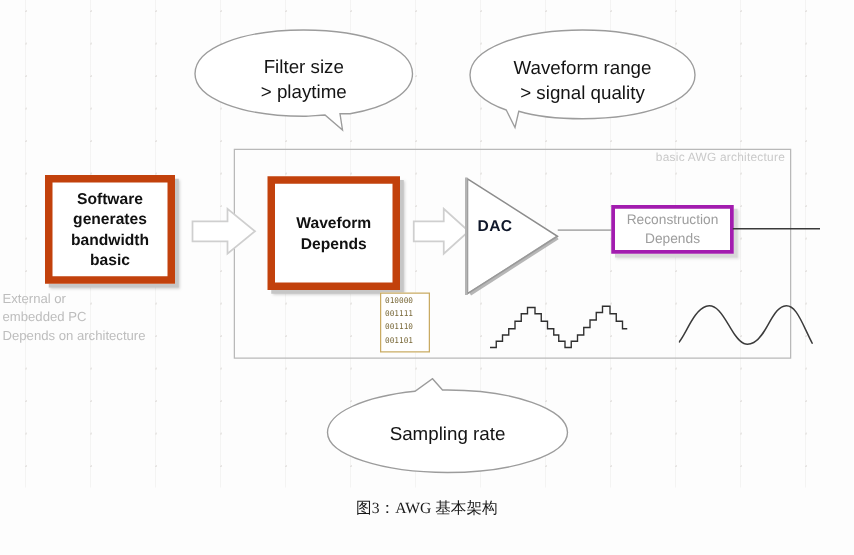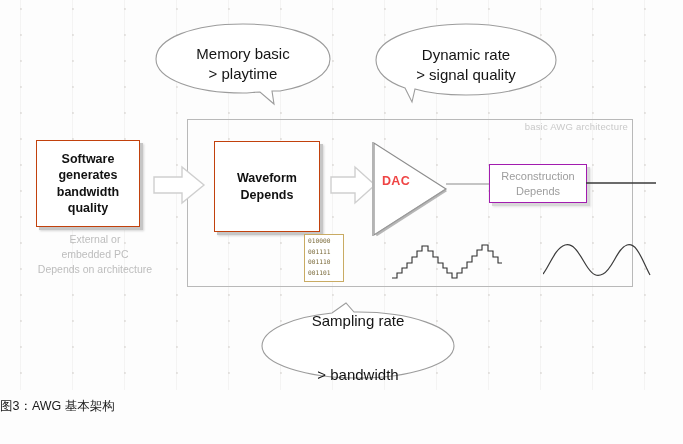--- a/index.html
+++ b/index.html
@@ -52,21 +52,21 @@
     font-size: 9.5px;
     color: #c9c9c9;
     letter-spacing: 0.2px;
     white-space: nowrap;
   }
 
   
   .boxy {
     position: absolute;
     background: #ffffff;
-    border: 1px solid #c2410c;
+    border: 6px solid #c2410c;
     box-sizing: border-box;
     box-shadow: 3px 3px 0 0 #c6c6c6, 4px 4px 2px 0 rgba(140,140,140,0.35);
     display: flex;
     align-items: center;
     justify-content: center;
     text-align: center;
   }
   .boxy .inner {
     font-weight: bold;
     font-size: 12.5px;
@@ -78,55 +78,54 @@
     left: 36px; top: 140px;
     width: 104px; height: 87px;
   }
   #wf-box {
     left: 214px; top: 141px;
     width: 106px; height: 91px;
   }
   #filter-box {
     left: 489px; top: 164px;
     width: 98px; height: 39px;
-    border: 1px solid #a21caf;
+    border: 3px solid #a21caf;
     box-shadow: 3px 3px 0 0 #d8d8d8, 4px 4px 2px 0 rgba(170,170,170,0.30);
   }
   #filter-box .inner {
     font-weight: normal;
     font-size: 11px;
     color: #9d9d9d;
     line-height: 1.28;
   }
 
   .sw-caption {
     position: absolute;
-    left: 12px; top: 232px;
+    left: 2px; top: 232px;
     width: 166px;
-    text-align: center;
     font-size: 10.5px;
     line-height: 1.42;
     color: #bdbdbd;
   }
 
   
   .block-arrow { position: absolute; }
 
   
   #dac-wrap {
     position: absolute;
     left: 368px; top: 139px;
     width: 82px; height: 100px;
   }
   #dac-label {
     position: absolute;
     left: 382px; top: 174px;
     font-weight: bold;
     font-size: 12.5px;
-    color: #ef4444;
+    color: #0f172a;
     letter-spacing: 0.3px;
   }
 
   
   #bits {
     position: absolute;
     left: 304px; top: 234px;
     width: 40px;
     border: 1px solid #c9ab63;
     background: #ffffff;
@@ -167,21 +166,22 @@
   
   .wave { position: absolute; }
   #steps { left: 392px; top: 240px; width: 110px; height: 42px; }
   #sine  { left: 543px; top: 234px; width: 108px; height: 48px; }
 
   
   #caption {
     position: absolute;
     left: 0; top: 398px;
     width: 683px;
-    font-family: Liberation Sans, sans-serif;
+    text-align: center;
+    font-family: Liberation Serif, serif;
     font-size: 12.5px;
     color: #1a1a1a;
   }
 </style>
 </head>
 <body>
 
 <div id="page">
 
   <div id="grid"></div>
@@ -189,21 +189,21 @@
 
   <div class="arch-box">
     <span class="arch-label">basic AWG architecture</span>
   </div>
 
   <div class="boxy" id="sw-box">
     <div class="inner">
       <span>Software</span><br>
       <span>generates</span><br>
       <span>bandwidth</span><br>
-      <span>quality</span>
+      <span>basic</span>
     </div>
   </div>
 
   <div class="sw-caption">
     <span>External or</span><br>
     <span>embedded PC</span><br>
     <span>Depends on architecture</span>
   </div>
 
   <svg class="block-arrow" style="left:152px; top:164px;" width="56" height="42" viewBox="0 0 56 42">
@@ -263,45 +263,44 @@
   </svg>
 
   <div class="callout" id="callout-mem">
     <svg width="182" height="84" viewBox="0 0 182 84" style="position:absolute;left:0;top:0;">
       <path d="M 91,2 C 140,2 178,16 178,37 C 178,52 158,64 128,69
                L 120,69 L 122,82 L 108,70
                C 103,70 97,71 91,71
                C 42,71 4,57 4,37 C 4,16 42,2 91,2 Z" fill="#ffffff" stroke="#9c9c9c" stroke-width="1.1"></path>
     </svg>
     <div class="txt">
-      <span>Memory basic</span>
+      <span>Filter size</span>
       <span>&gt; playtime</span>
     </div>
   </div>
 
   <div class="callout" id="callout-dyn">
     <svg width="188" height="86" viewBox="0 0 188 86" style="position:absolute;left:0;top:0;">
       <path d="M 94,2 C 144,2 184,17 184,38 C 184,59 144,73 94,73
                C 74,73 56,71 43,67
                L 40,80 L 33,66
                C 15,60 4,50 4,38 C 4,17 44,2 94,2 Z" fill="#ffffff" stroke="#9c9c9c" stroke-width="1.1"></path>
     </svg>
     <div class="txt">
-      <span>Dynamic rate</span>
+      <span>Waveform range</span>
       <span>&gt; signal quality</span>
     </div>
   </div>
 
   <div class="callout" id="callout-smp">
     <svg width="200" height="78" viewBox="0 0 200 78" style="position:absolute;left:0;top:0;">
       <path d="M 100,10 C 152,10 196,25 196,44 C 196,62 152,76 100,76
                C 48,76 4,62 4,44 C 4,28 34,15 74,11
                L 88,1 L 96,10 Z" fill="#ffffff" stroke="#9c9c9c" stroke-width="1.1"></path>
     </svg>
     <div class="txt">
       <span>Sampling rate</span>
-      <span>&gt; bandwidth</span>
     </div>
   </div>
 
   <div id="caption">图3：AWG 基本架构</div>
 
 </div>
 
 </body></html>

